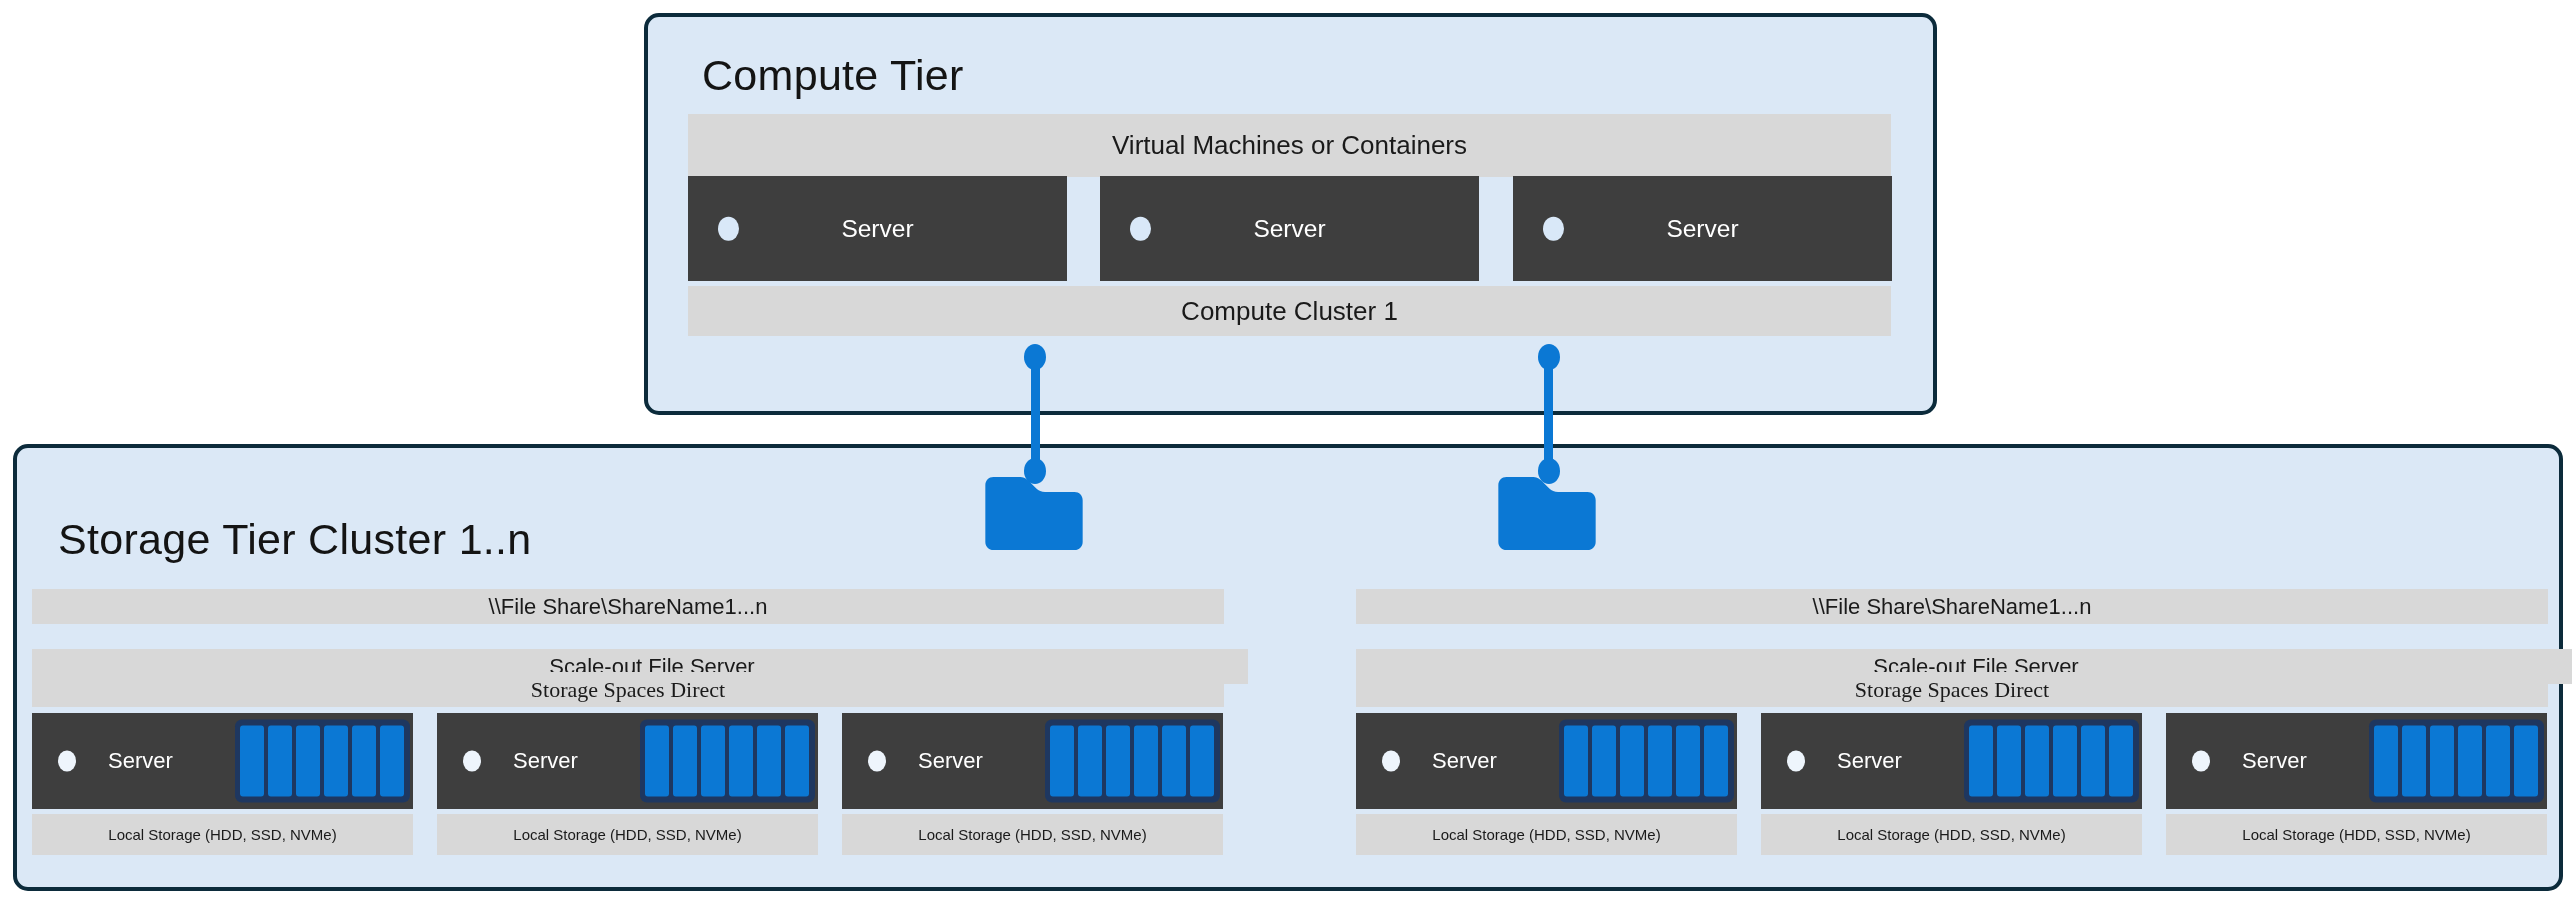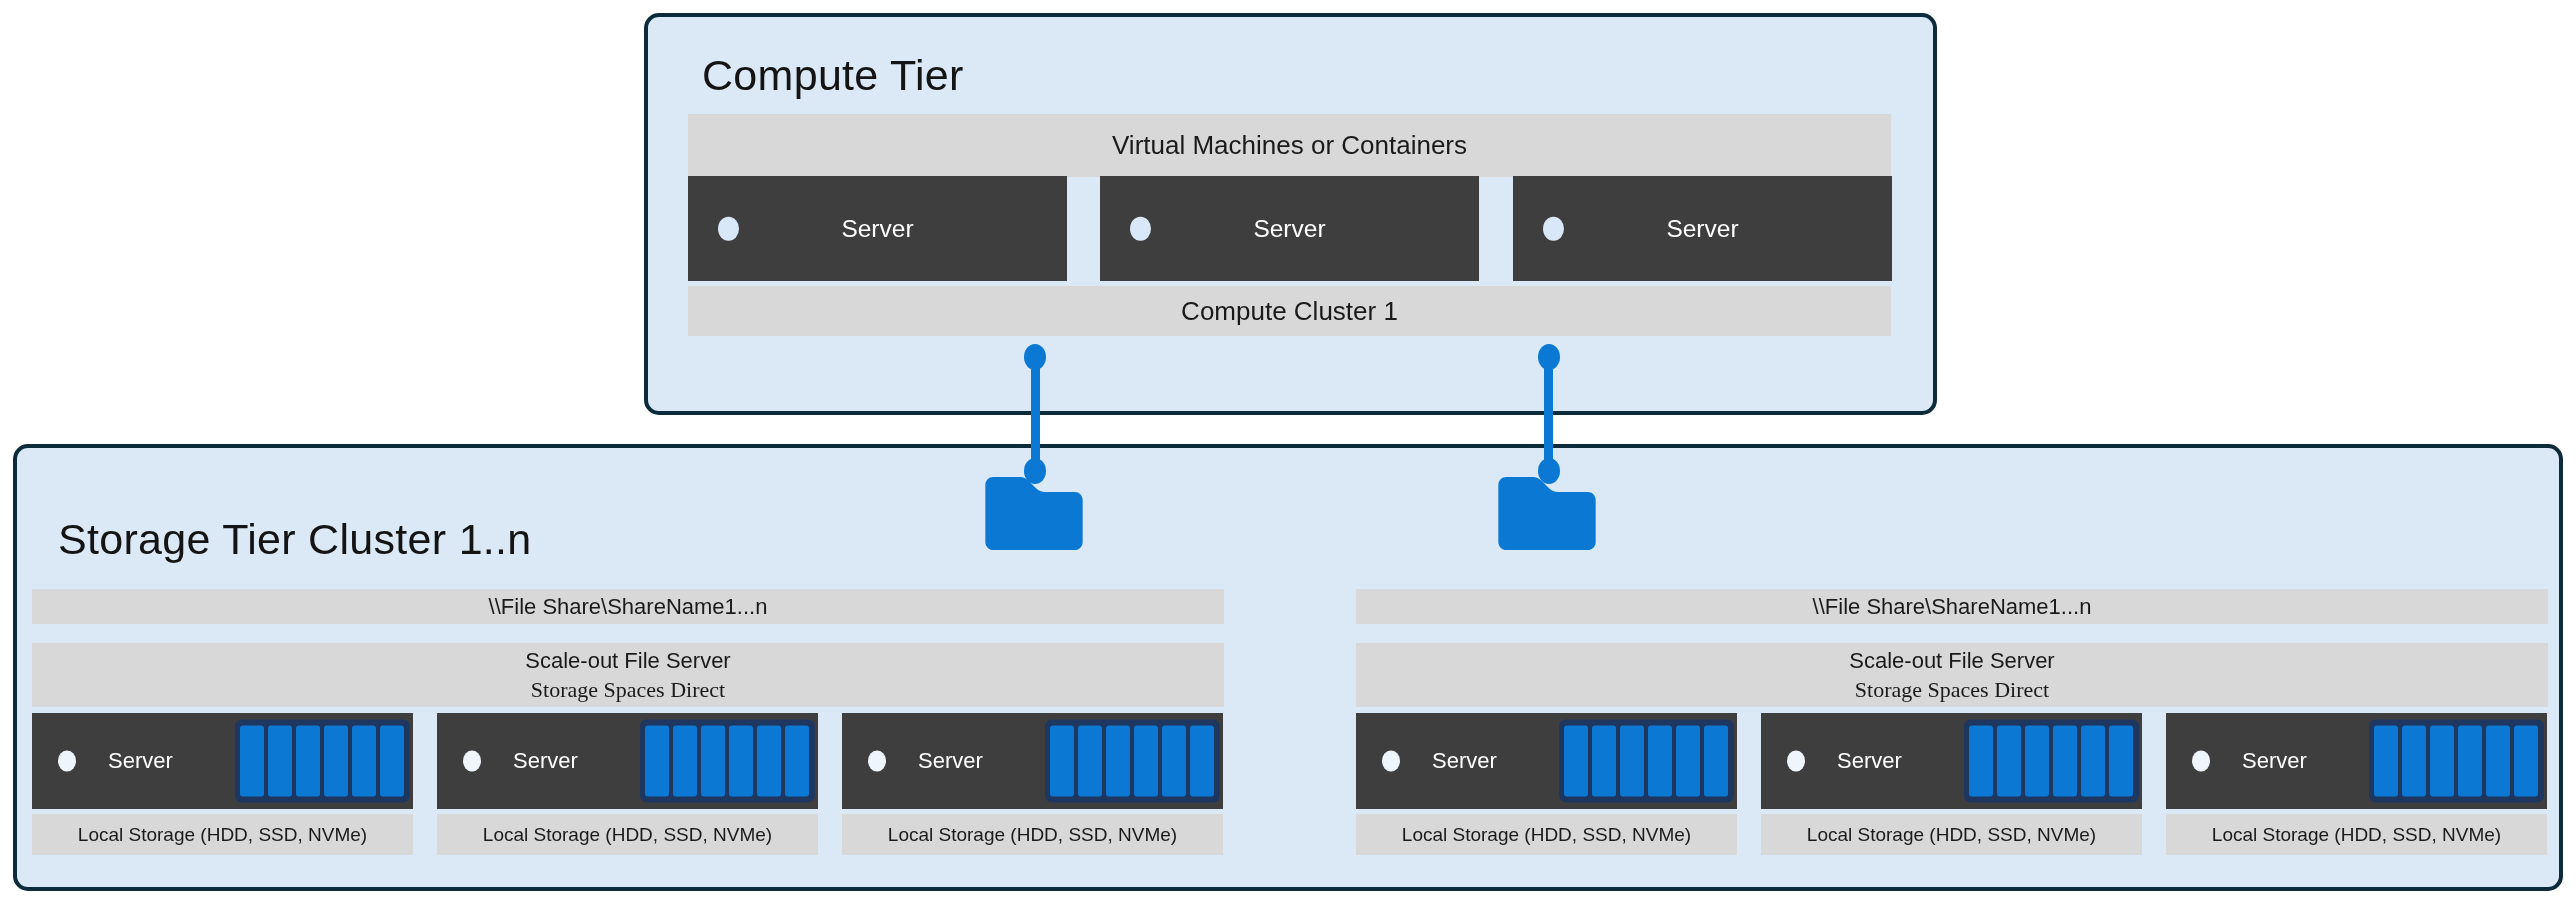--- a/index.html
+++ b/index.html
@@ -50,32 +50,32 @@
   .folder{position:absolute;width:98px;height:73px;}
   
   .sgroup{position:absolute;top:141px;width:1192px;height:266px;}
   #sgroup-left{left:15px;}
   #sgroup-right{left:1339px;}
   .sbar{
     position:absolute;left:0;width:1192px;height:35px;background:#d8d8d8;
     display:flex;align-items:center;justify-content:center;
     font-size:22px;color:#1a1a1a;white-space:nowrap;
   }
-  .sbar.r1{top:0;} .sbar.r2{top:54px;} .sbar.r3{top:83px;font-family:Liberation Serif, serif;}
+  .sbar.r1{top:0;} .sbar.r2{top:60px;padding-left:24px;} .sbar.r3{top:83px;font-family:Liberation Serif, serif;}
   .srow{position:absolute;left:0;top:124px;width:1192px;height:96px;display:flex;gap:24px;}
   .lrow{position:absolute;left:0;top:225px;width:1192px;height:41px;display:flex;gap:24px;}
   .sserver{
     position:relative;width:381px;height:96px;background:#3e3e3e;
     display:flex;align-items:center;box-sizing:border-box;
   }
   .sserver .label{font-size:22px;color:#ffffff;margin-left:76px;}
   .lbar{
     width:381px;height:41px;background:#d8d8d8;box-sizing:border-box;
     display:flex;align-items:center;justify-content:center;
-    font-size:19px;color:#1a1a1a;white-space:nowrap;
+    font-size:15px;color:#1a1a1a;white-space:nowrap;
   }
   
   .disks{
     position:absolute;right:3.5px;top:50%;transform:translateY(-50%);
     width:175px;height:83px;background:#1e3760;border-radius:7px;
     box-sizing:border-box;padding:5.8px;display:flex;gap:4.7px;
   }
   .disk{flex:1 1 auto;background:#0b78d4;border-radius:2.9px;}
 </style>
 </head>

